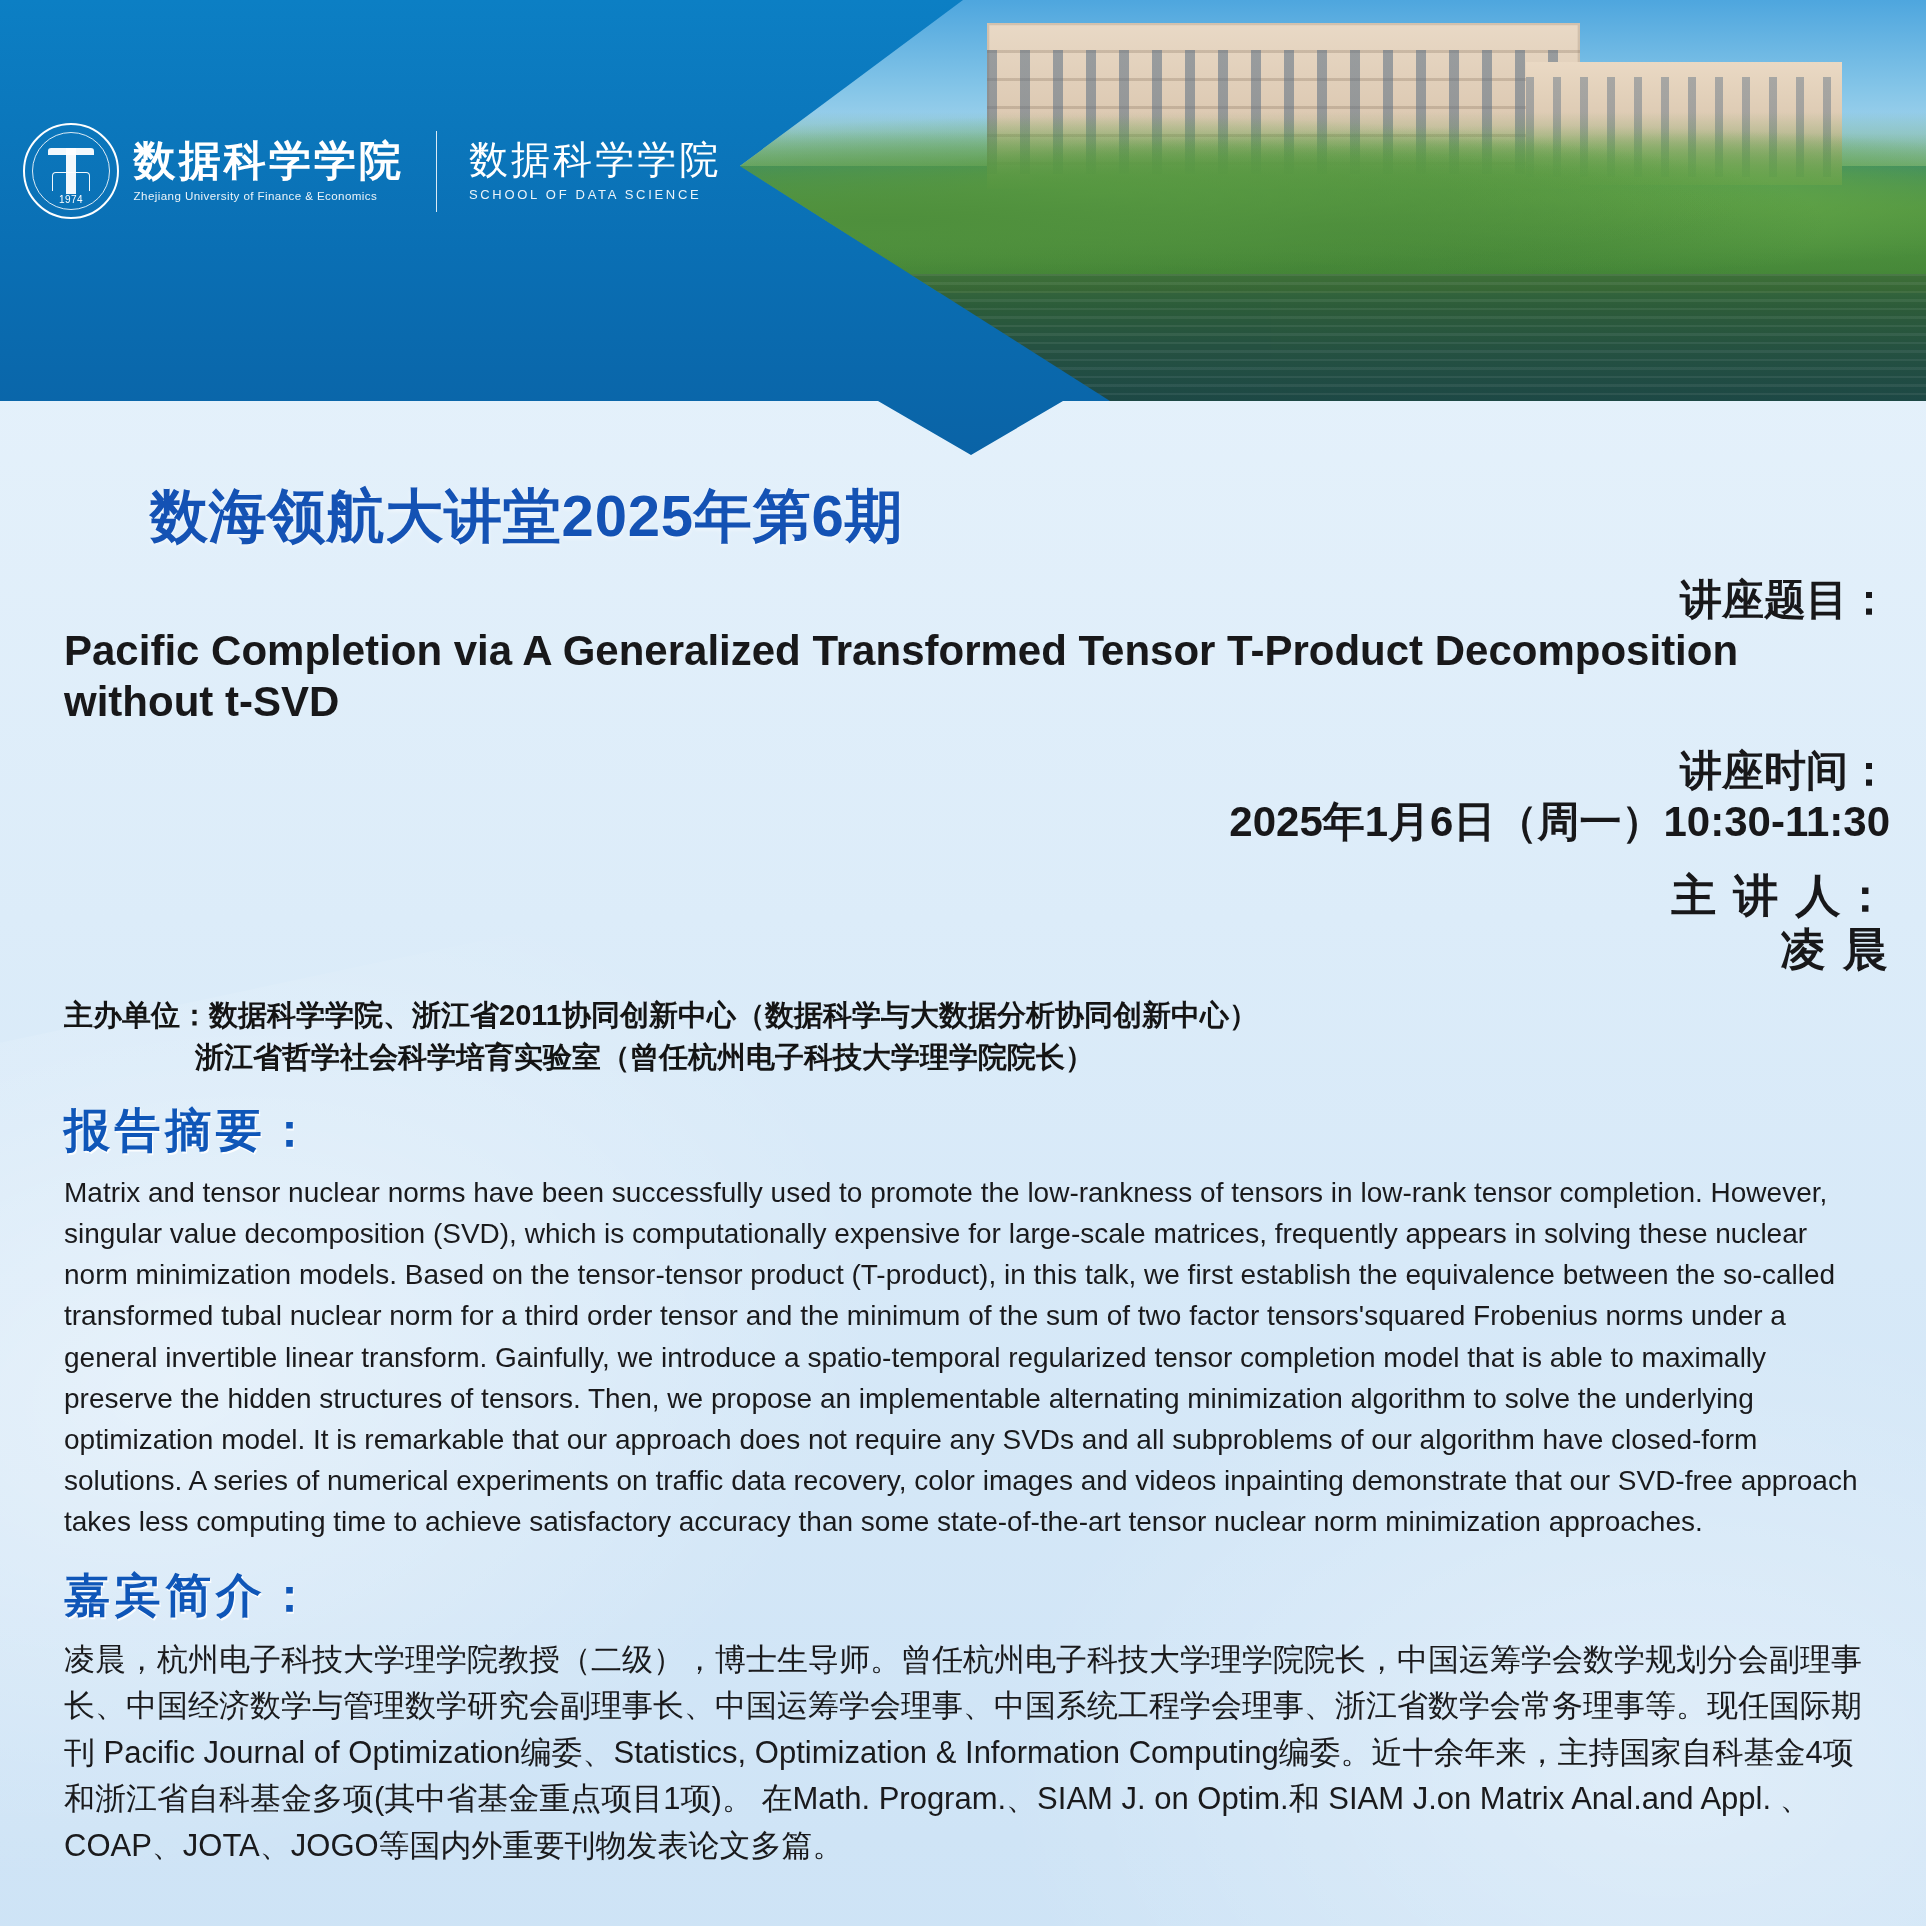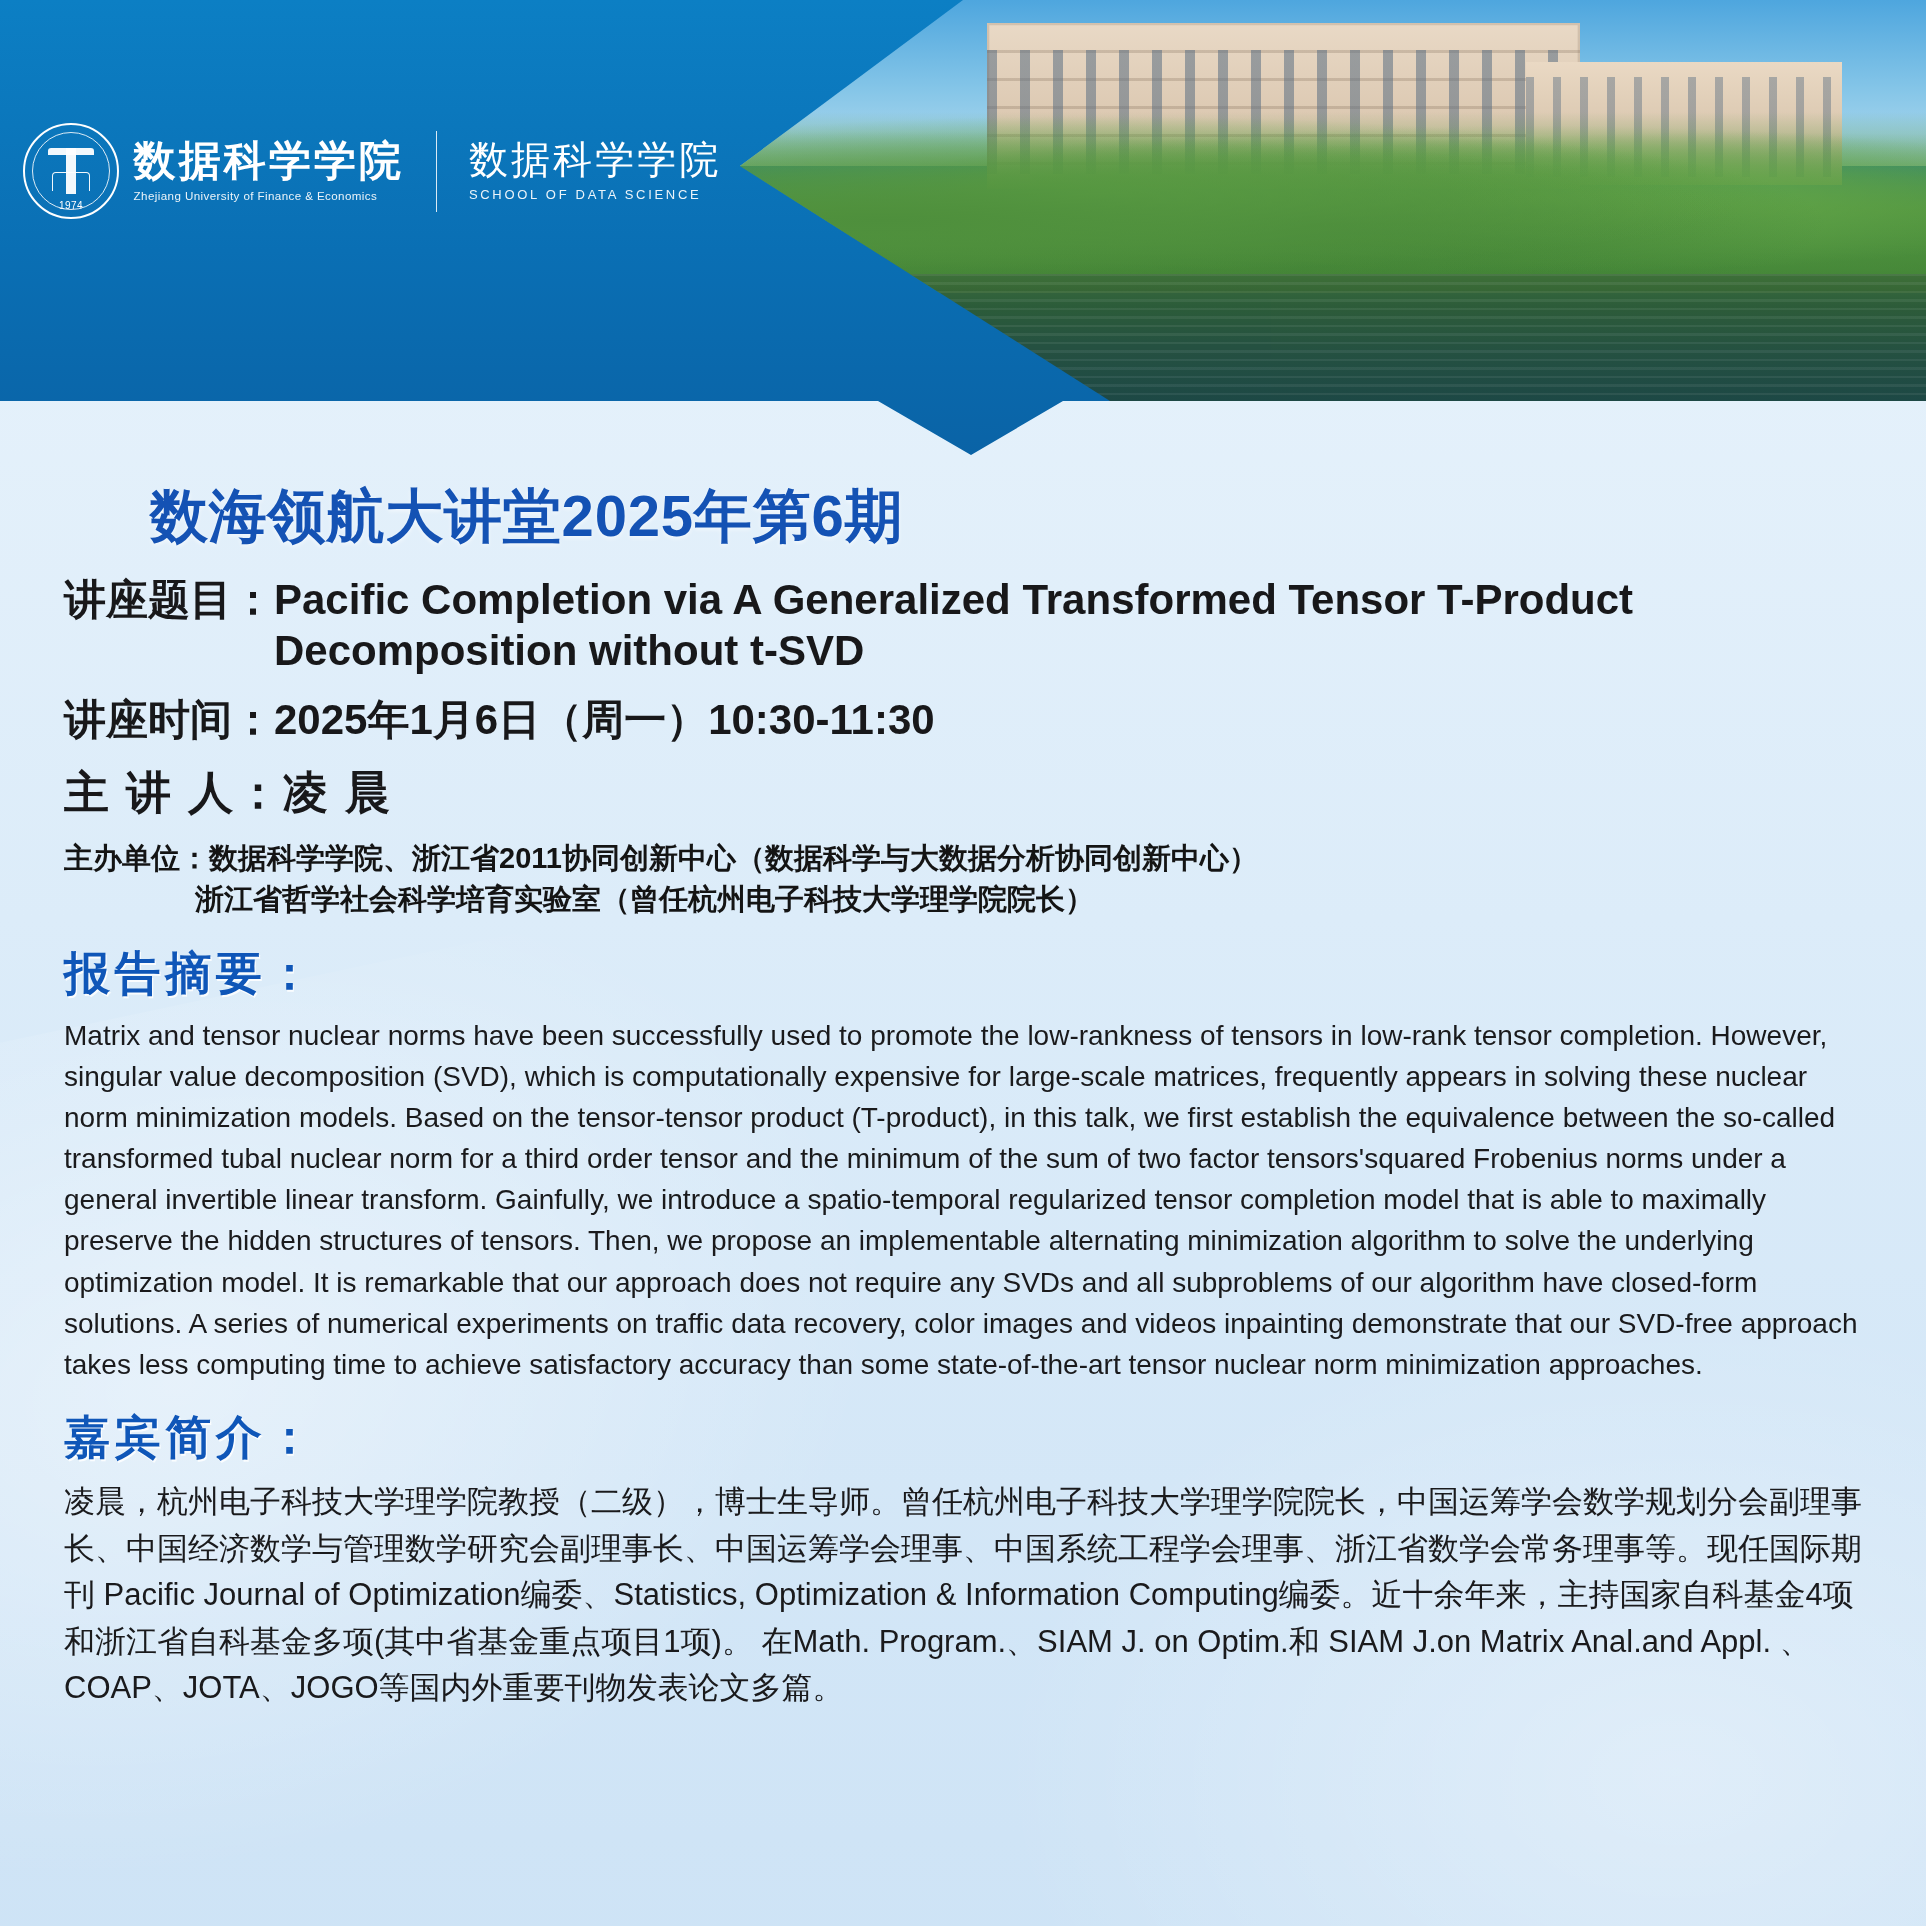--- a/index.html
+++ b/index.html
@@ -153,21 +153,21 @@
     position: absolute;
     left: 3.9px; bottom: 3.1px; right: 3.9px;
     height: 17.7px;
     border: 1.5px solid rgba(255,255,255,0.95);
     border-bottom: none;
     border-radius: 3.9px 3.9px 0 0;
   }
   .logo-seal-year {
     position: absolute;
     left: 50%; transform: translateX(-50%);
-    bottom: 6px;
+    bottom: 12px;
     font-size: 10px;
     letter-spacing: 0.4px;
     color: #ffffff;
   }
   .logo-cn-name {
     color: #ffffff;
     font-family: "Liberation Serif", serif;
     font-size: 42px;
     font-weight: 700;
     letter-spacing: 3.1px;
@@ -213,27 +213,28 @@
     color: #1452b4;
     font-size: 58px;
     font-weight: 700;
     letter-spacing: 0.8px;
     margin: 23px 0 0 150px;
     text-shadow: 0 2.3px 4.6px rgba(255,255,255,0.6);
     white-space: nowrap;
   }
   .meta-line {
     display: flex;
-    align-items: flex-start;
+    align-items: flex-end;
     margin: 17.7px 0 0 64px;
     color: #18181a;
     font-size: 42px;
     line-height: 1.22;
     font-weight: 600;
     max-width: 1826px;
+    flex-direction: column;
   }
   .meta-label {
     flex: 0 0 auto;
     white-space: nowrap;
     font-weight: 700;
   }
   .meta-value {
     flex: 1 1 auto;
   }
   .meta-speaker {

